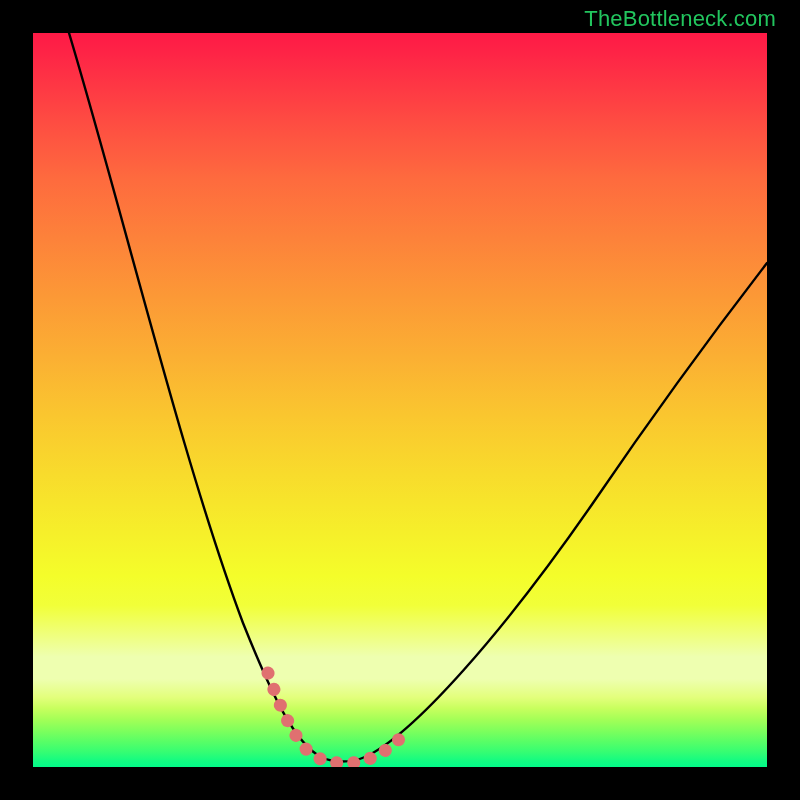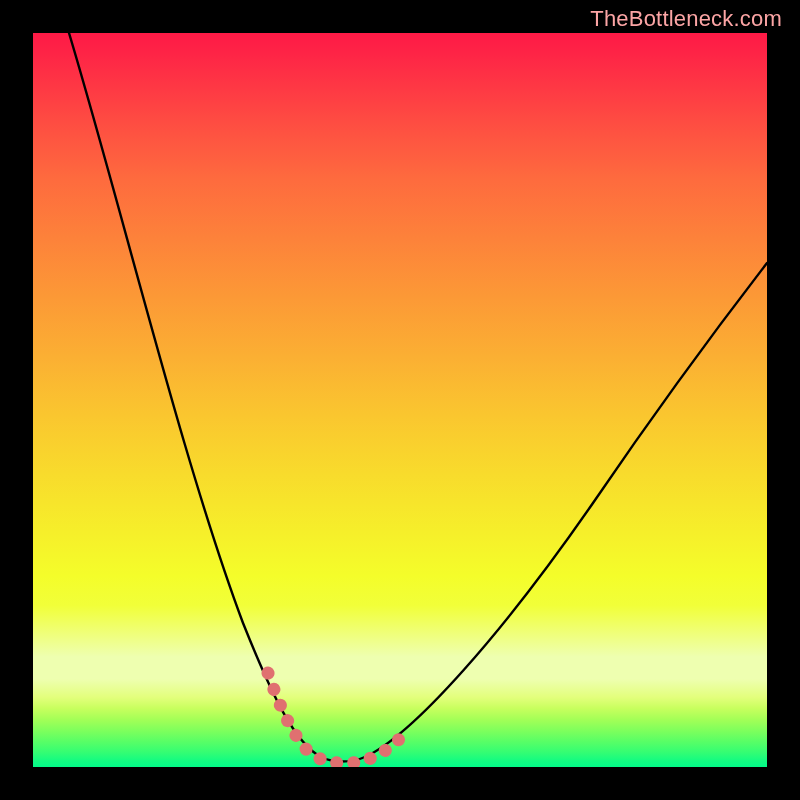--- a/index.html
+++ b/index.html
@@ -62,22 +62,22 @@
   .curve-svg {
     position: absolute;
     left: 0;
     top: 0;
     width: 734px;
     height: 734px;
   }
   .watermark {
     position: absolute;
     top: 6px;
-    right: 18px;
-    color: #fca5a5;
+    right: 24px;
+    color: #22c55e;
     font-size: 22px;
     letter-spacing: 0.2px;
     user-select: none;
   }
 </style>
 </head>
 <body>
 
 <div class="frame">
 

